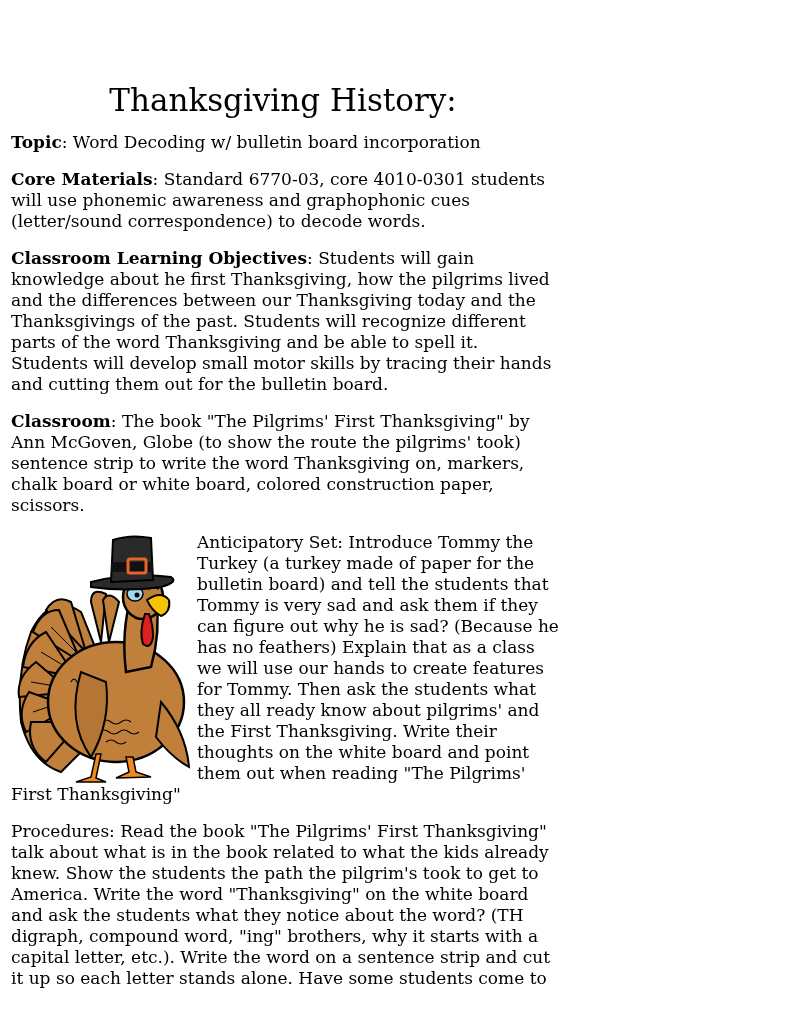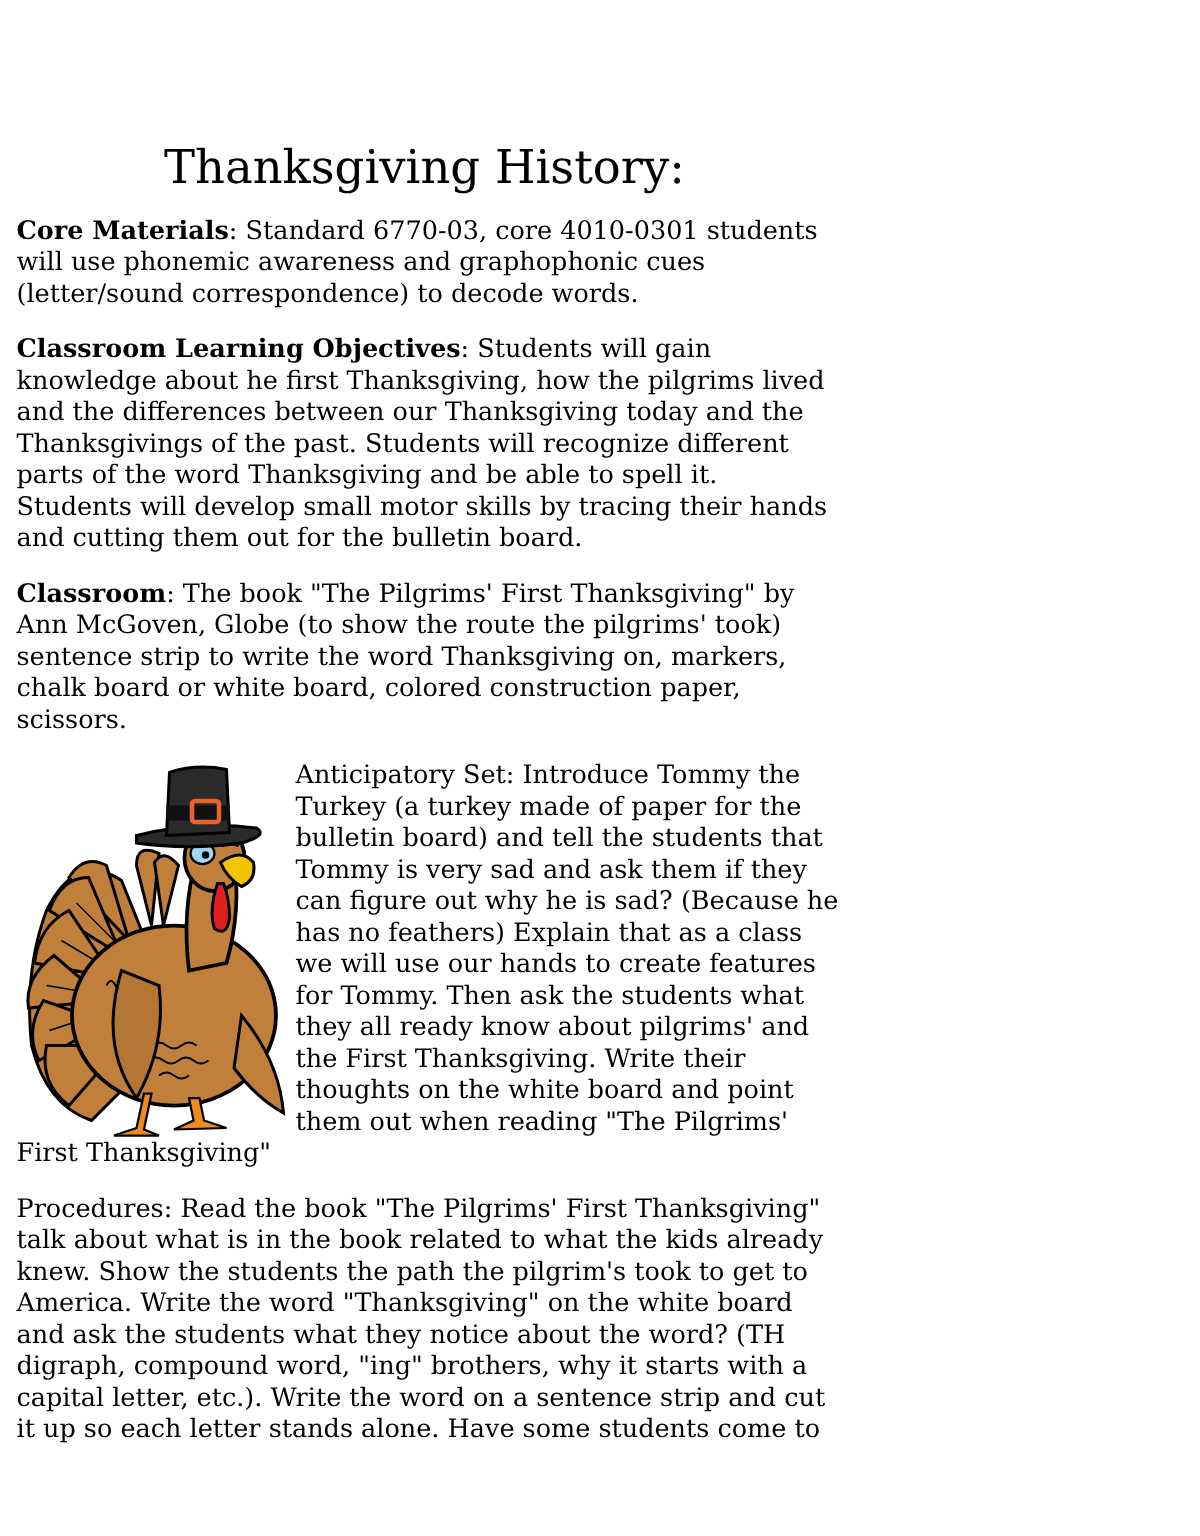--- a/index.html
+++ b/index.html
@@ -21,21 +21,21 @@
       top: 80px;
       width: 548px;
       font-size: 17px;
       line-height: 21px;
     }
     h1.title {
       font-family: "DejaVu Serif", serif;
       font-weight: normal;
       font-size: 31px;
       line-height: 40px;
-      margin: 12px 0 12px 0;
+      margin: 0 0 12px 0;
       text-align: center;
       width: 544px;
     }
     p {
       margin: 0 0 16px 0;
     }
     p b {
       font-weight: bold;
     }
     .turkey {
@@ -47,20 +47,21 @@
     .turkey svg {
       display: block;
     }
   </style>
 </head>
 <body>
 
 <div class="page">
   <h1 class="title">Thanksgiving History:</h1>
 
+  <p><b>Topic</b><span>: Word Decoding w/ bulletin board incorporation</span></p>
 
   <p><b>Core Materials</b><span>: Standard 6770-03, core 4010-0301 students will use phonemic awareness and graphophonic cues (letter/sound correspondence) to decode words.</span></p>
 
   <p><b>Classroom Learning Objectives</b><span>: Students will gain knowledge about he first Thanksgiving, how the pilgrims lived and the differences between our Thanksgiving today and the Thanksgivings of the past. Students will recognize different parts of the word Thanksgiving and be able to spell it. Students will develop small motor skills by tracing their hands and cutting them out for the bulletin board.</span></p>
 
   <p><b>Classroom</b><span>: The book "The Pilgrims' First Thanksgiving" by Ann McGoven, Globe (to show the route the pilgrims' took) sentence strip to write the word Thanksgiving on, markers, chalk board or white board, colored construction paper, scissors.</span></p>
 
   <p><span class="turkey">
         <svg width="180" height="252" viewBox="0 0 180 252">
 

